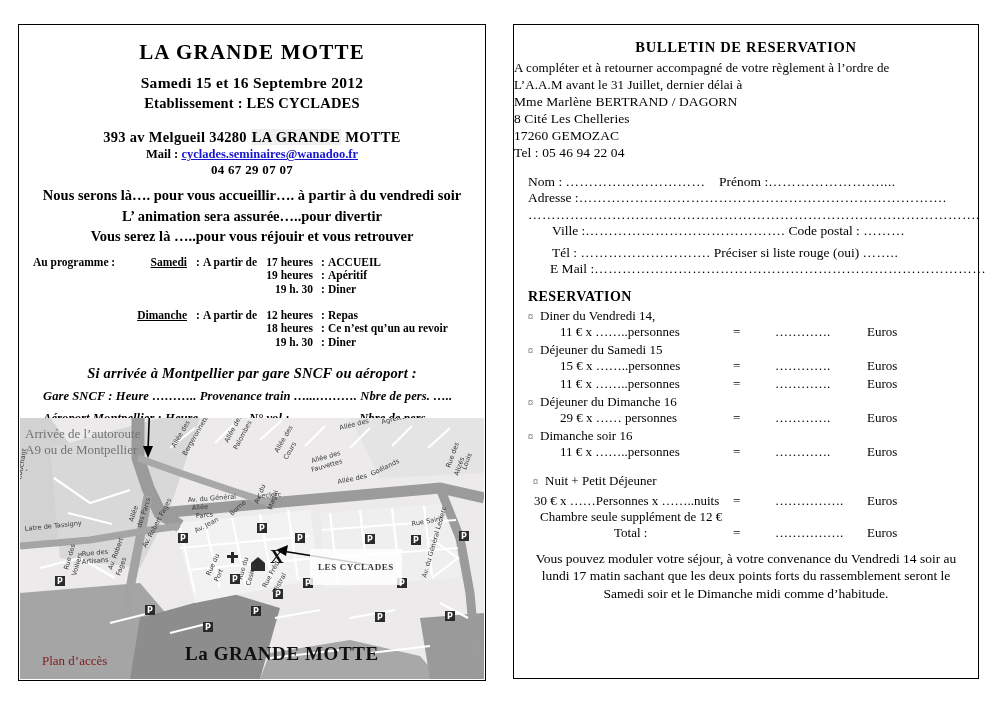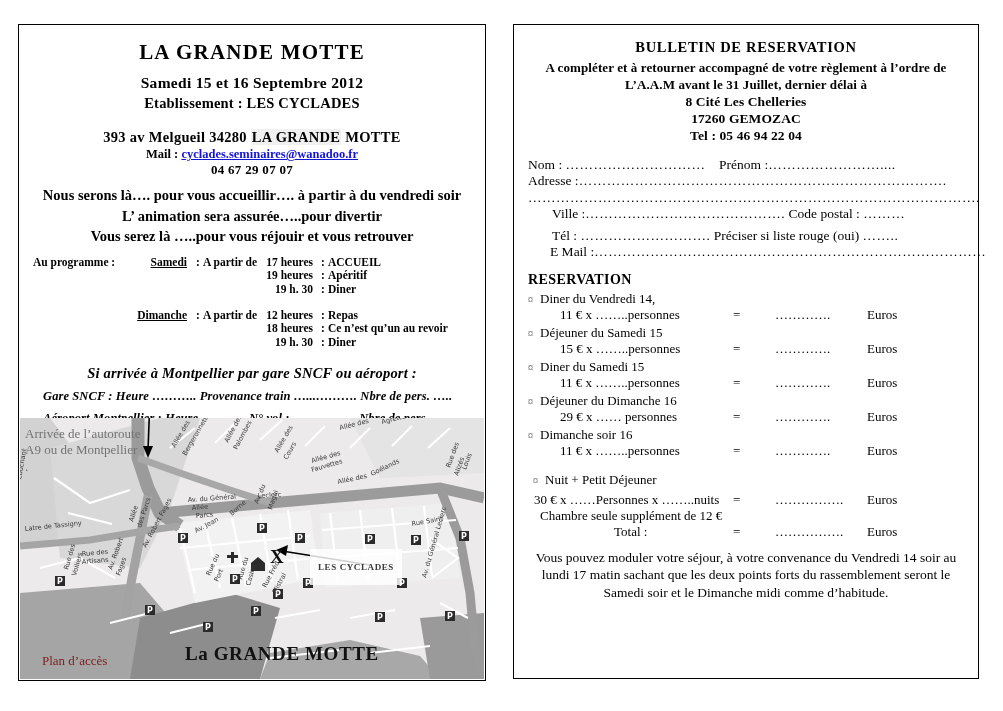--- a/index.html
+++ b/index.html
@@ -101,21 +101,21 @@
     font-size:9px;font-weight:bold;letter-spacing:.6px;color:#3a3a3a;
     filter:blur(0.4px);
   }
   #map-x-mark{
     position:absolute;left:250px;top:128px;font-size:19px;font-weight:bold;color:#111;
     font-family:"Liberation Serif",serif;
   }
 
   
   #bulletin-title{margin-top:14px;text-align:center;font-size:14.5px;font-weight:bold;letter-spacing:.7px;}
-  .bull-sub{text-align:center;font-weight:bold;letter-spacing:.1px;}
+  .bull-sub{text-align:left;font-weight:normal;letter-spacing:.1px;}
   #bull-1{margin-top:4px;font-size:13px;}
   #bull-2{margin-top:1px;font-size:13px;}
   #bull-3{margin-top:1px;font-size:13.5px;}
   #bull-4{margin-top:1px;font-size:13.5px;}
   #bull-5{margin-top:1px;font-size:13.5px;}
   #bull-6{margin-top:1px;font-size:13.5px;}
 
   .form-block{margin-top:13px;padding-left:14px;font-size:13.5px;}
   .form-row{margin-bottom:0px;line-height:1.22;white-space:nowrap;}
   .dots{letter-spacing:.5px;}
@@ -390,20 +390,21 @@
       <div id="map-plan-label">Plan d’accès</div>
       <div id="map-city-label">La GRANDE MOTTE</div>
     </div>
   </div>
 
   <div class="panel" id="right-panel">
 
     <div id="bulletin-title">BULLETIN  DE  RESERVATION</div>
     <div class="bull-sub" id="bull-1">A compléter et à retourner accompagné de votre règlement à l’ordre de</div>
     <div class="bull-sub" id="bull-2">L’A.A.M  avant le  31 Juillet, dernier délai à</div>
+    <div class="bull-sub" id="bull-3">Mme Marlène BERTRAND / DAGORN</div>
     <div class="bull-sub" id="bull-4">8 Cité Les Chelleries</div>
     <div class="bull-sub" id="bull-5">17260  GEMOZAC</div>
     <div class="bull-sub" id="bull-6">Tel :  05 46  94 22 04</div>
 
     <div class="form-block">
       <div class="form-row">
         <span>Nom : </span><span class="dots">…………………………</span>&nbsp;&nbsp;&nbsp;&nbsp;<span>Prénom :</span><span class="dots">……………………....</span>
       </div>
       <div class="form-row">
         <span>Adresse :</span><span class="dots">…………………………………………………………………….</span>
@@ -444,23 +445,20 @@
         </div>
         <div class="resa-line">
           <span class="rl-left">15  € x ……..personnes</span>
           <span class="rl-eq">=</span>
           <span class="rl-dots">………….</span>
           <span class="rl-eur">Euros</span>
         </div>
       </div>
 
       <div class="resa-item">
-        <div class="resa-title">
-          <span class="sq">¤</span><span>Diner du Samedi  15</span>
-        </div>
         <div class="resa-line">
           <span class="rl-left">11  € x ……..personnes</span>
           <span class="rl-eq">=</span>
           <span class="rl-dots">………….</span>
           <span class="rl-eur">Euros</span>
         </div>
       </div>
 
       <div class="resa-item">
         <div class="resa-title">

